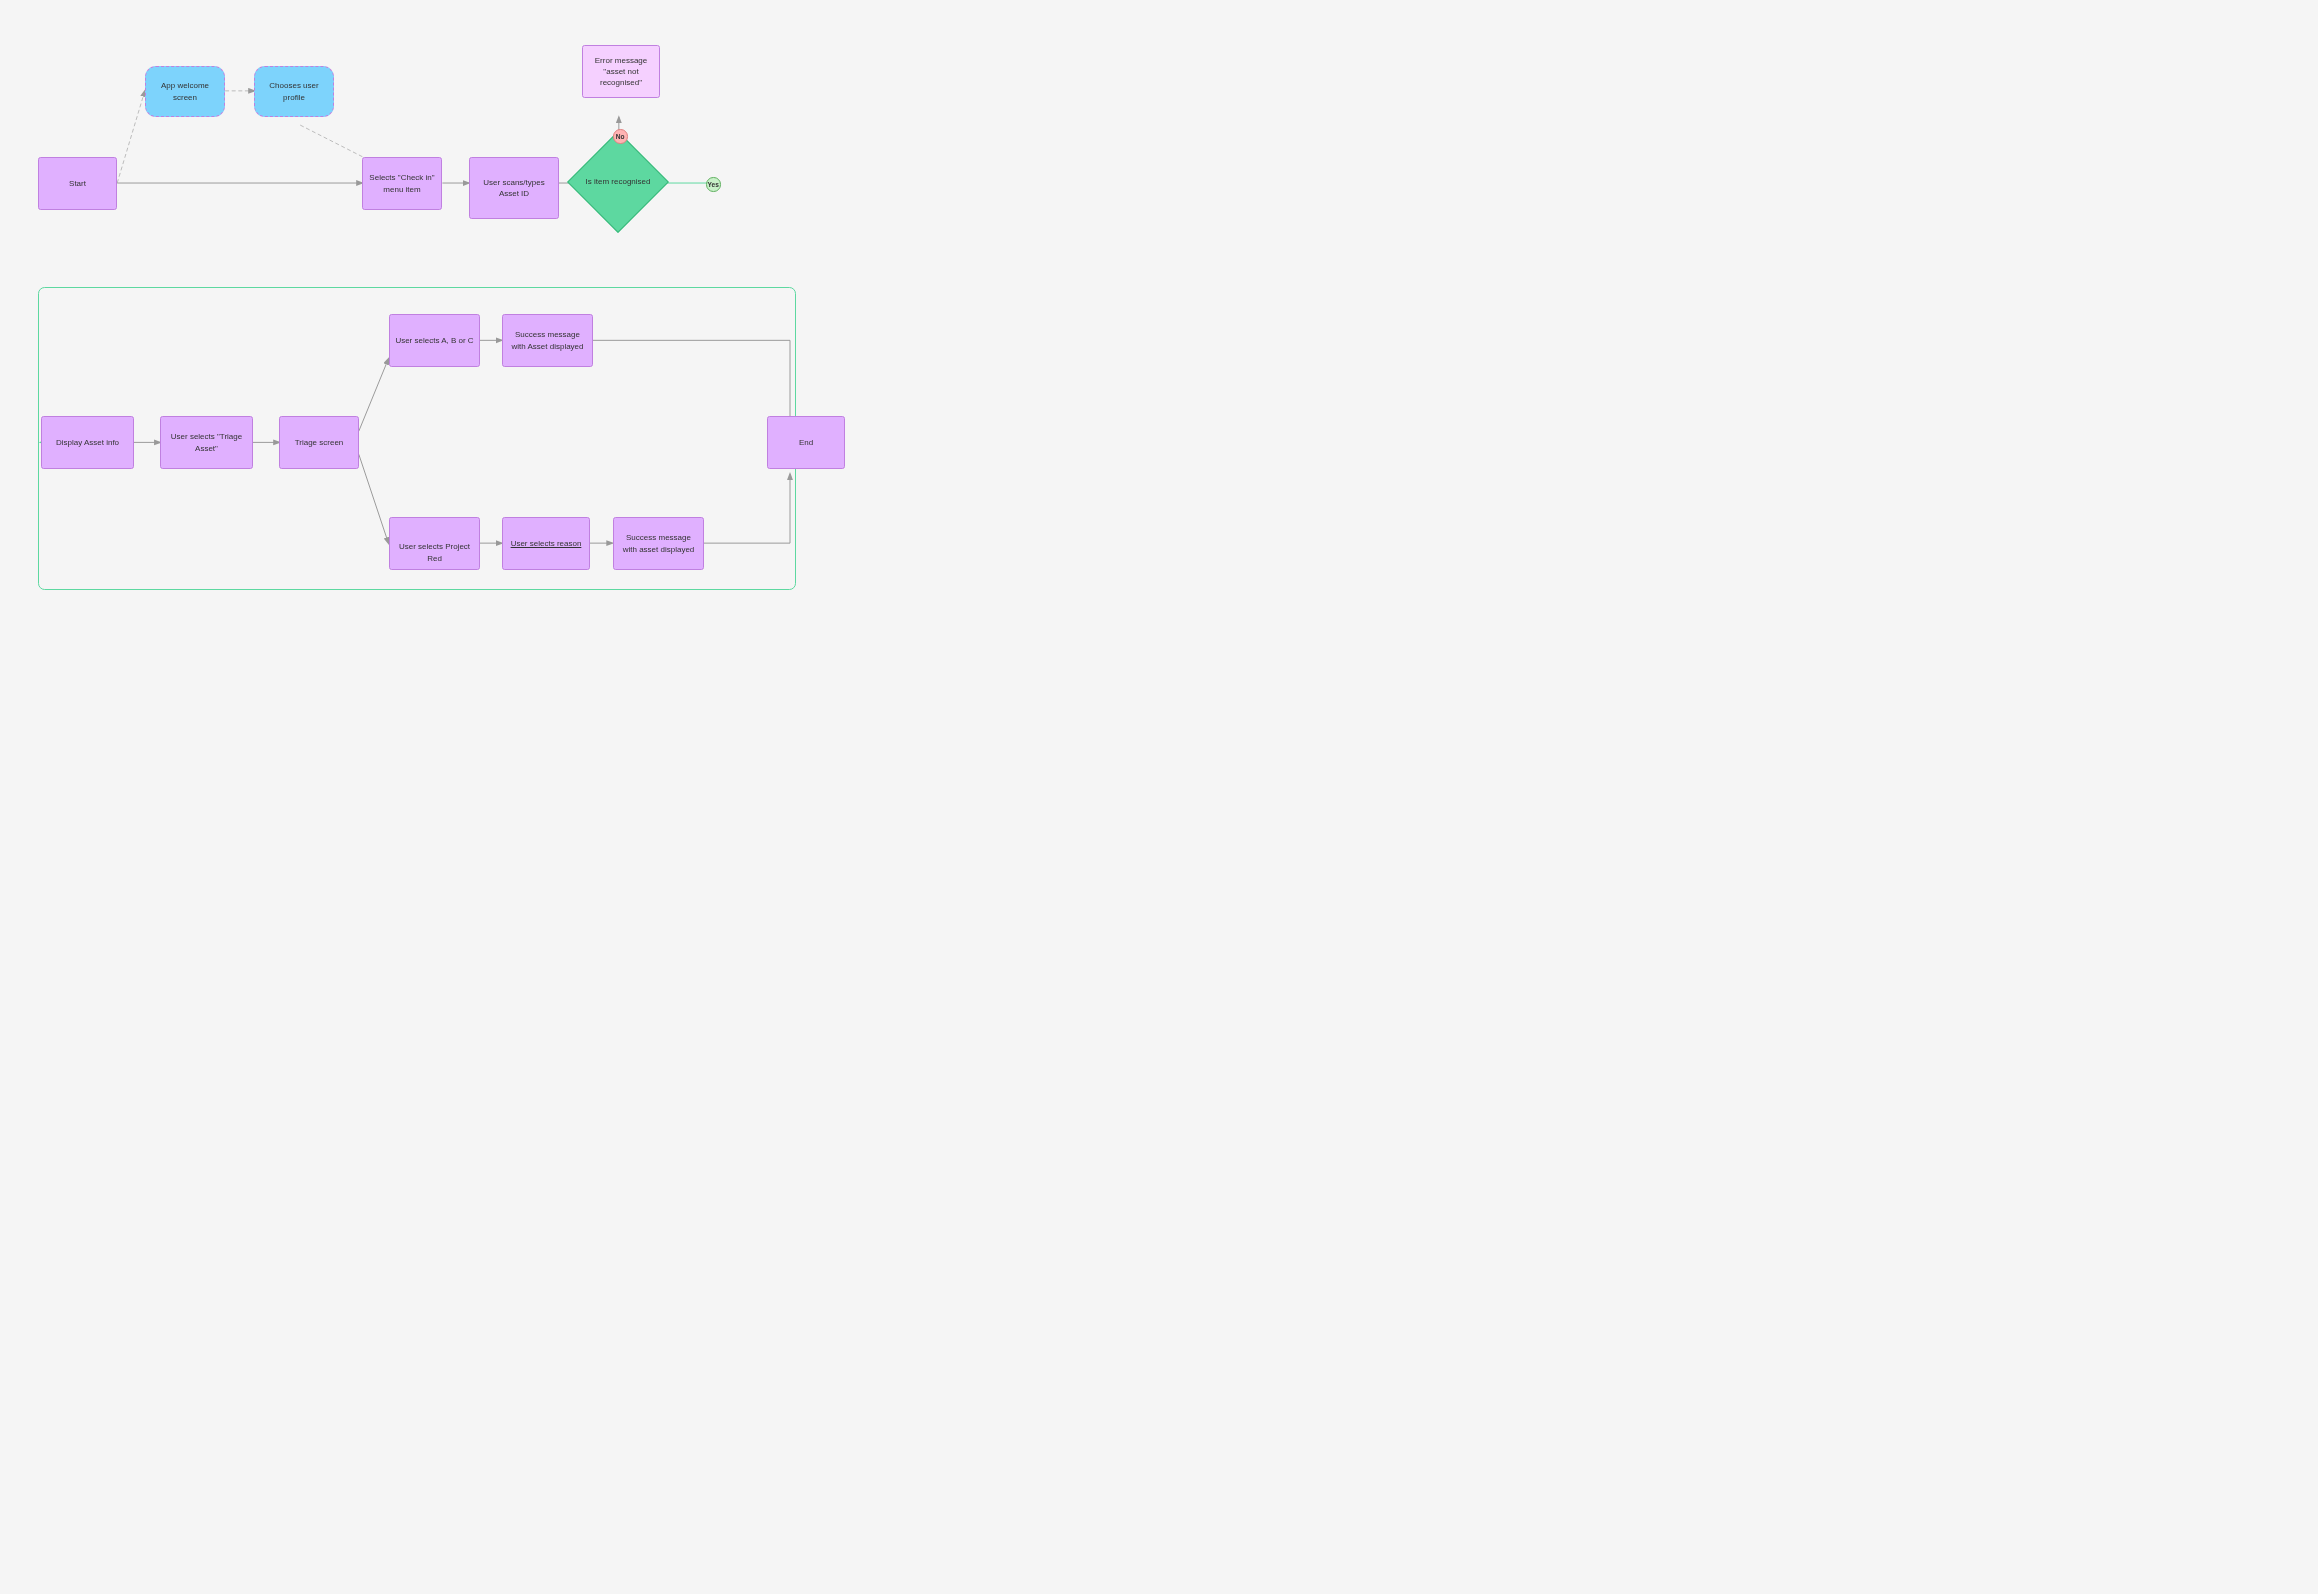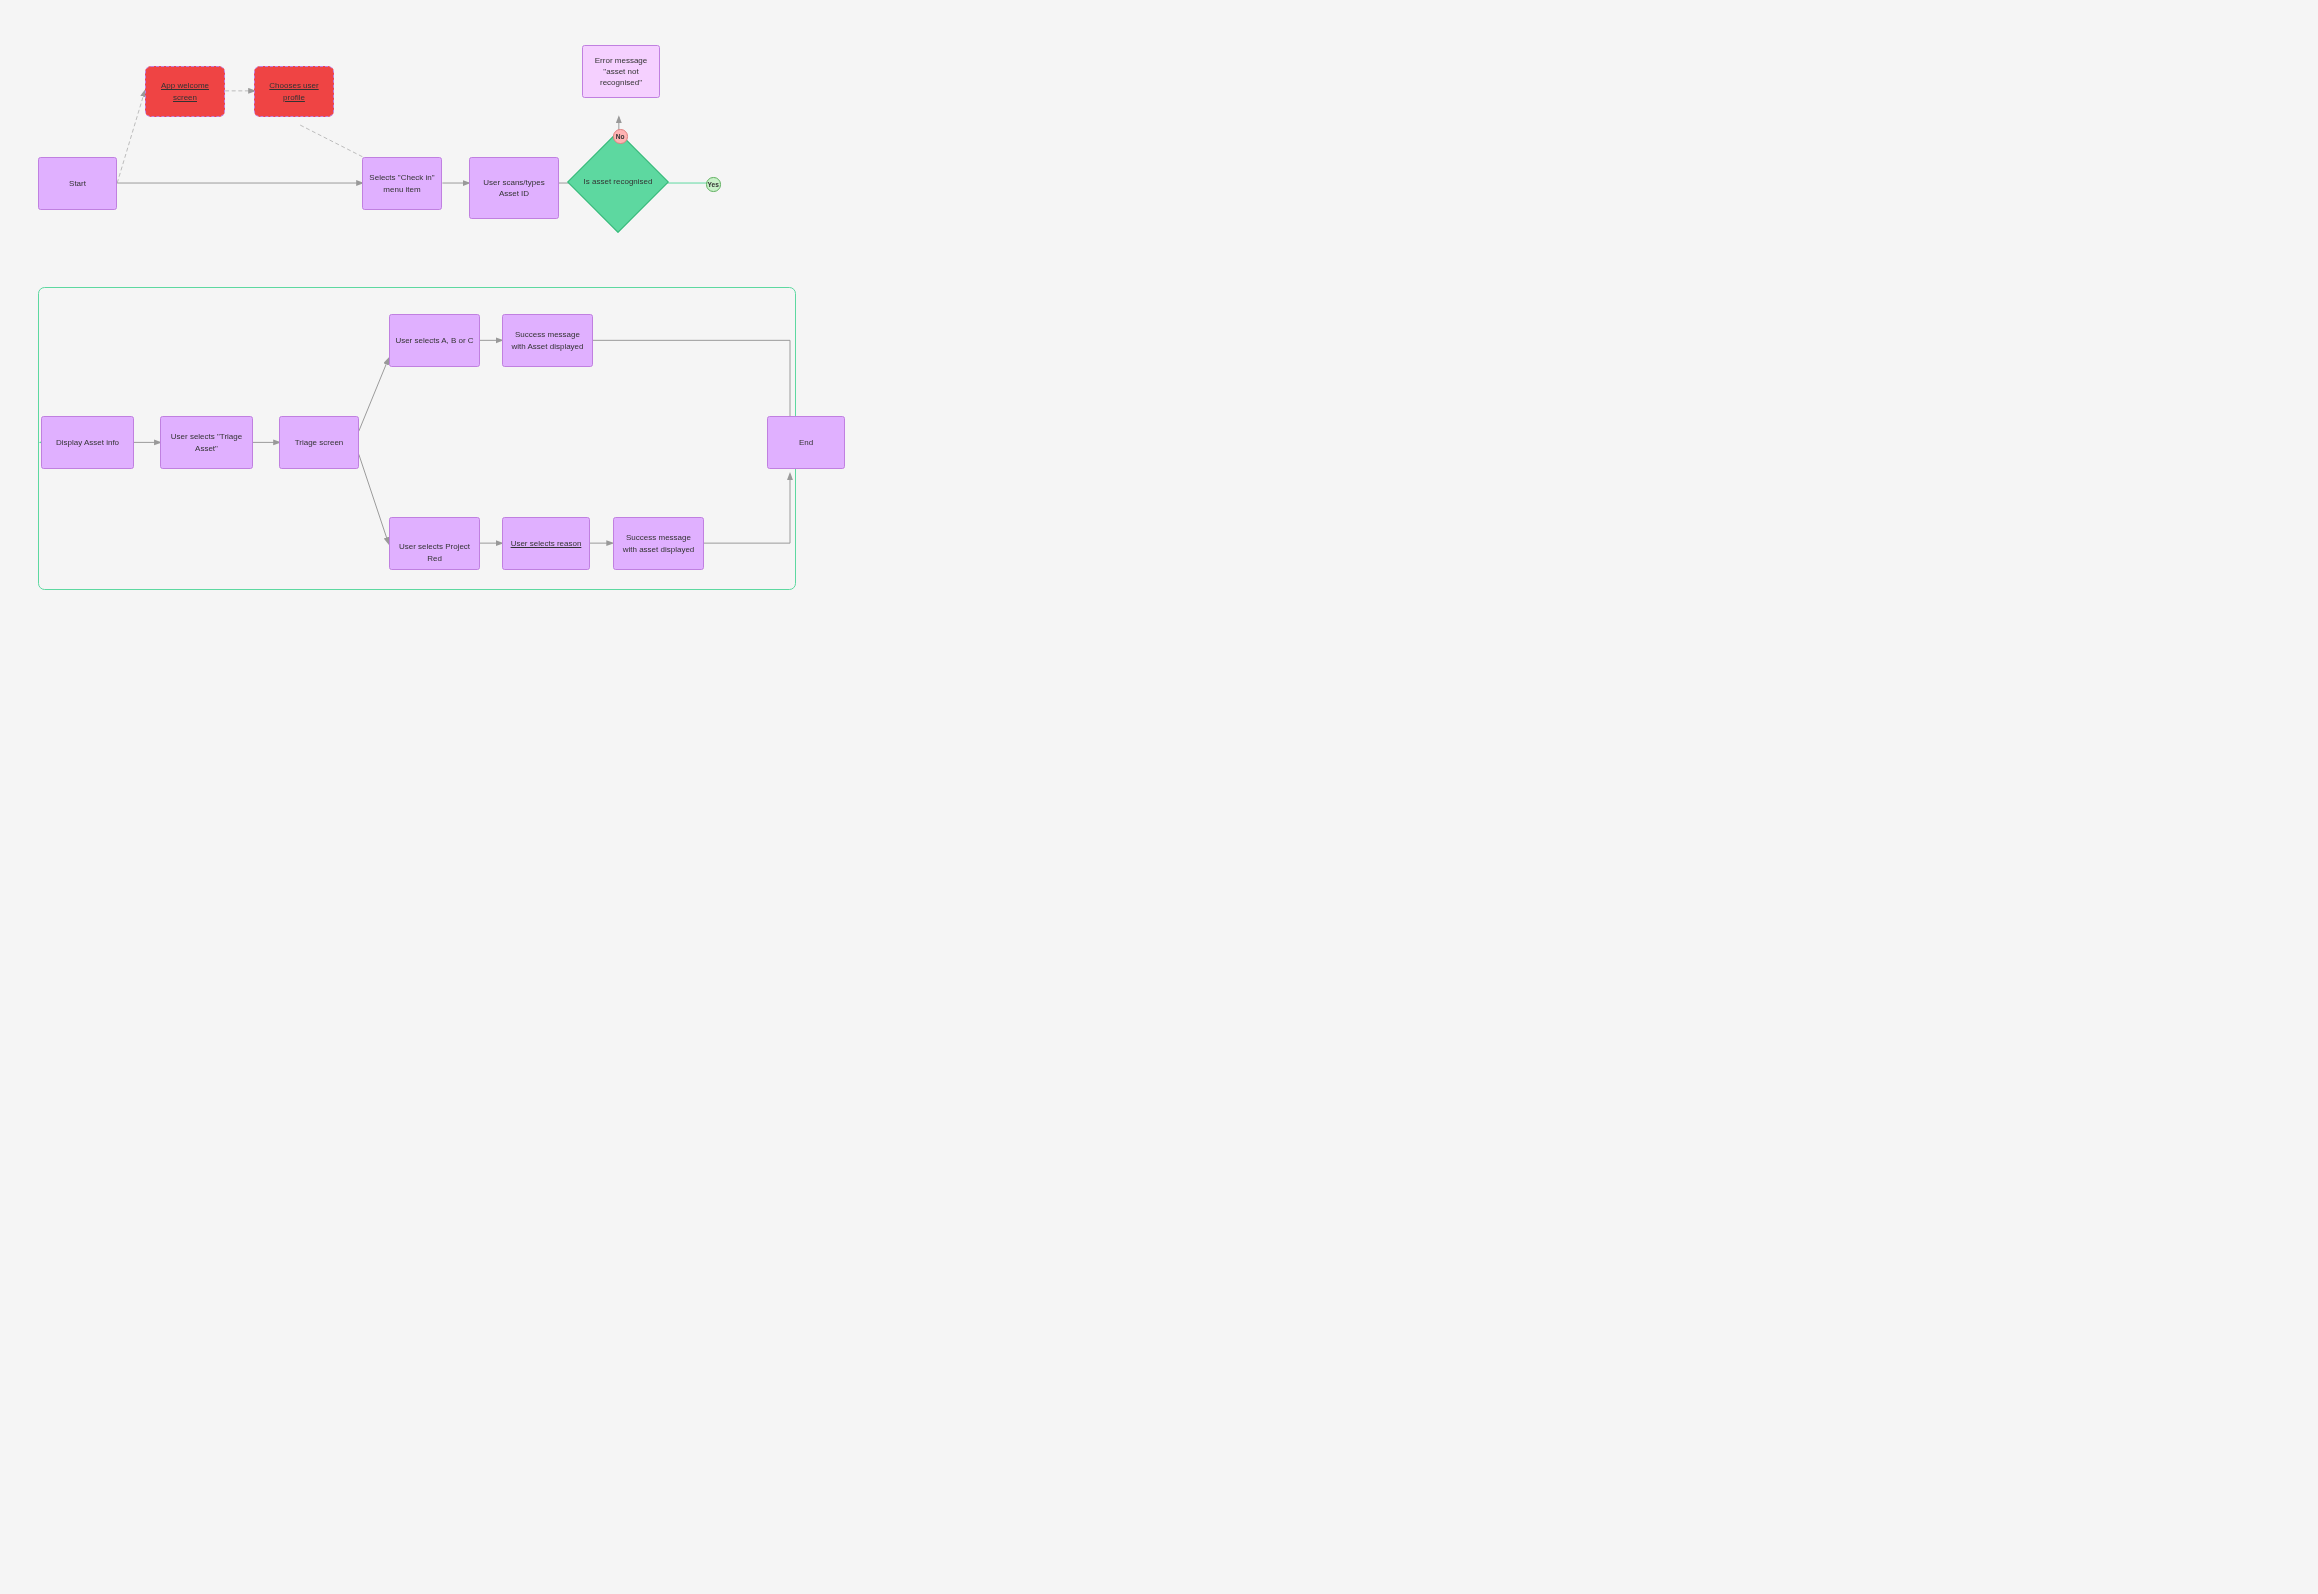--- a/index.html
+++ b/index.html
@@ -28,24 +28,23 @@
       display: flex;
       align-items: center;
       justify-content: center;
       text-align: center;
       padding: 5.3px;
       font-size: 8px;
       line-height: 1.4;
     }
 
     .box-dashed {
-      background: #ef4444;
+      background: #7dd3fc;
       border: 1.3px dashed #c080e0;
-      border-radius: 6px;
-      text-decoration: underline;
+      border-radius: 11px;
     }
 
     .box-error {
       background: #f5d0ff;
       border: 1px solid #c080e0;
     }
 
     .diamond {
       position: absolute;
       width: 72px;
@@ -192,21 +191,21 @@
   <div class="box" style="left:469px; top:157px; width:90px; height:62px;">
     <span>User scans/types Asset ID</span>
   </div>
 
   <div class="box box-error" style="left:582px; top:45px; width:78px; height:53px;">
     <span>Error message "asset not recognised"</span>
   </div>
 
   <div class="diamond" style="left:582px; top:146px;">
     <div class="diamond-inner"></div>
-    <span class="diamond-text">Is asset recognised</span>
+    <span class="diamond-text">Is item recognised</span>
   </div>
 
   <div class="badge" style="left:613px; top:129px;">
     <span>No</span>
   </div>
 
   <div class="badge badge-yes" style="left:706px; top:177px;">
     <span>Yes</span>
   </div>
 

